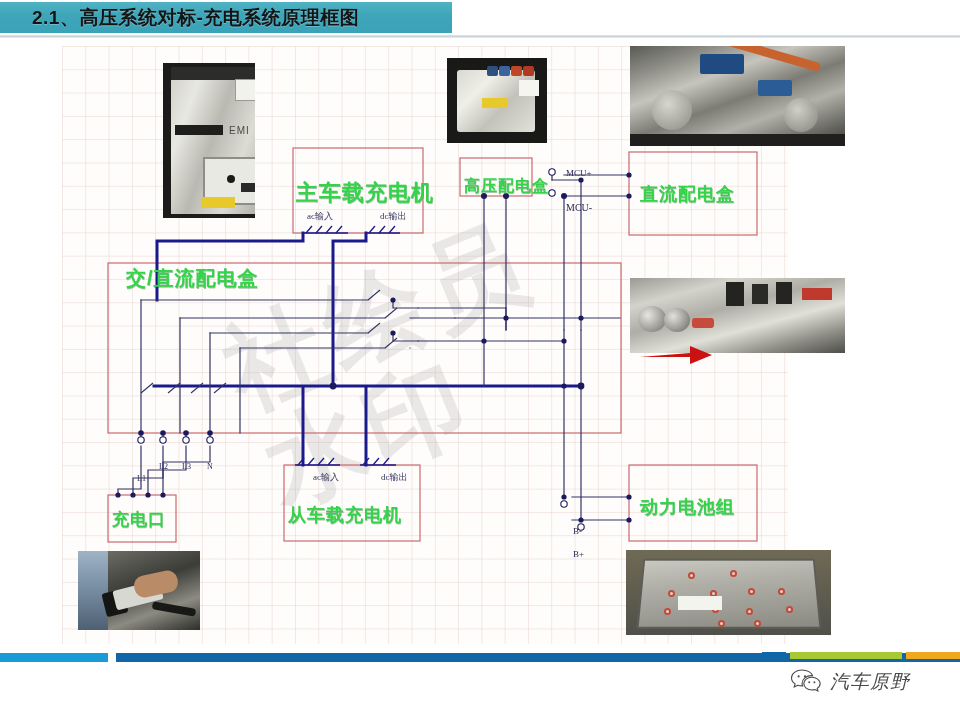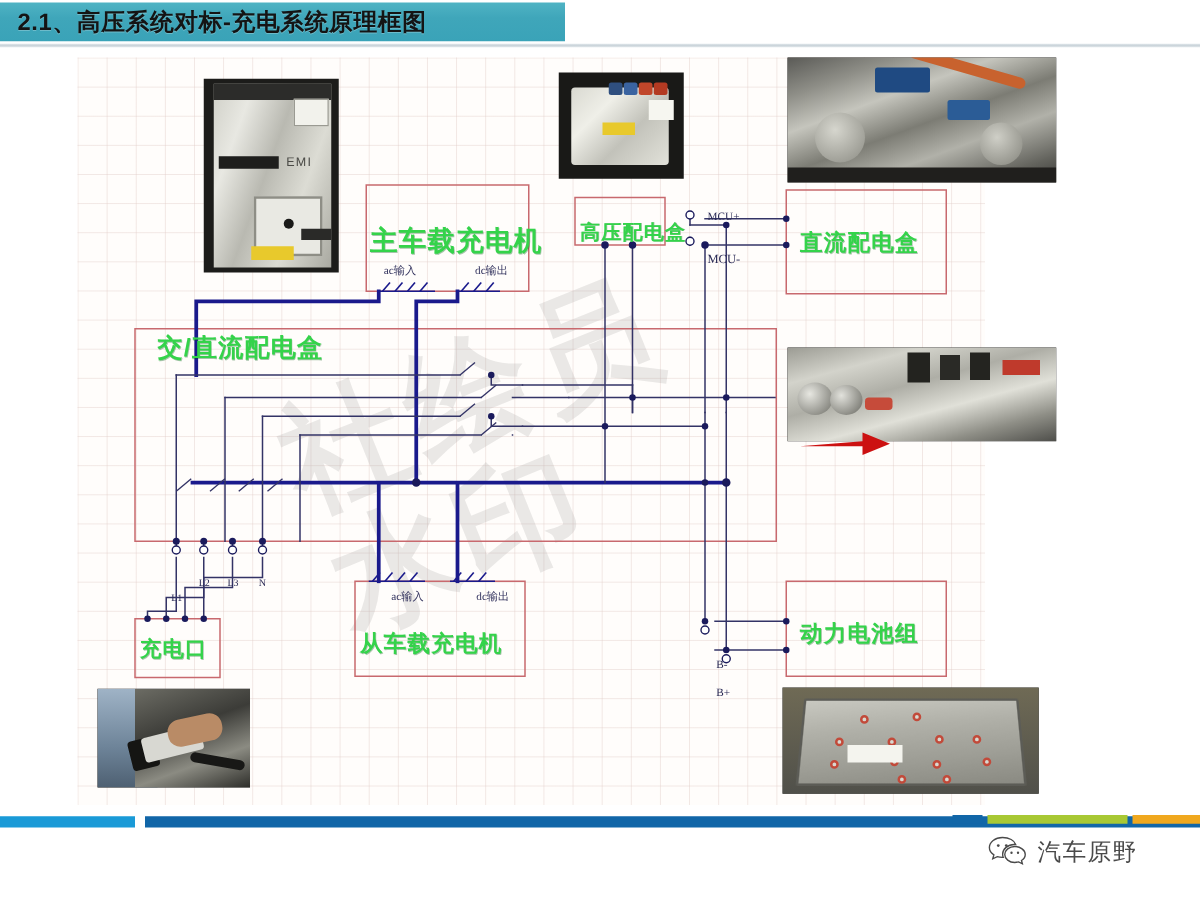--- a/index.html
+++ b/index.html
@@ -22,21 +22,21 @@
     left: 0; top: 2px;
     width: 452px; height: 31px;
     background: linear-gradient(180deg,#4fb3c4 0%, #3fa6ba 40%, #3aa3b8 100%);
     display: flex; align-items: center;
   }
   .title-text {
     color: #141414;
     font-size: 19px;
     font-weight: bold;
     letter-spacing: 0.5px;
-    padding-left: 14px;
+    padding-left: 32px;
     white-space: nowrap;
     text-shadow: 0 1px 0 rgba(255,255,255,0.25);
   }
   .title-rule {
     position: absolute;
     left: 0; top: 35px; width: 960px; height: 3px;
     background: linear-gradient(180deg,#dfe6ea 0%, #c8d2d8 55%, #eef2f4 100%);
   }
 
   
@@ -63,21 +63,21 @@
     letter-spacing: 6px;
     transform: rotate(-22deg);
     white-space: nowrap;
     line-height: 1.05;
   }
 
   
   .photo { position: absolute; overflow: hidden; background:#3a3a38; }
 
   
-  #photo-emi { left:163px; top:63px; width:108px; height:155px; background:#1c1c1a; }
+  #photo-emi { left:163px; top:63px; width:92px; height:155px; background:#1c1c1a; }
   #photo-emi .body {
     position:absolute; left:8px; top:4px; width:94px; height:147px;
     background: linear-gradient(110deg,#cfcfc7 0%, #e8e8e2 22%, #b9b9b1 46%, #dcdcd4 70%, #a9a9a1 100%);
   }
   #photo-emi .topstrip { position:absolute; left:8px; top:4px; width:94px; height:13px; background:#2c2c2a; }
   #photo-emi .lbl-dark { position:absolute; left:12px; top:62px; width:48px; height:10px; background:#1e1e1c; }
   #photo-emi .emi-text { position:absolute; left:66px; top:62px; font-size:10px; color:#4a4a46; letter-spacing:1px; }
   #photo-emi .plate { position:absolute; left:40px; top:94px; width:55px; height:48px; background:#e9e9e3; border:2px solid #8e8e86; }
   #photo-emi .dot { position:absolute; left:64px; top:112px; width:8px; height:8px; border-radius:50%; background:#1a1a18; }
   #photo-emi .yellow { position:absolute; left:38px; top:134px; width:34px; height:11px; background:#e8c92c; }
@@ -205,21 +205,21 @@
   }
   .footer-yellow {
     position:absolute; left:906px; top:652px; width:54px; height:7px; background:#f0a81e;
   }
   .footer-blue-sq {
     position:absolute; left:762px; top:652px; width:24px; height:7px; background:#1166a8;
   }
   .wechat-logo { position:absolute; left:790px; top:668px; width:34px; height:26px; }
   .wechat-text {
     position:absolute; left:830px; top:669px;
-    font-size:19px; color:#4a4a4a; font-weight:normal; letter-spacing:1px;
+    font-size:19px; color:#4a4a4a; font-weight:normal; letter-spacing:1px;font-style:italic;
   }
 </style>
 </head>
 <body>
 
 <div id="slide">
 
   <div class="title-banner">
     <div class="title-text">2.1、高压系统对标-充电系统原理框图</div>
   </div>

